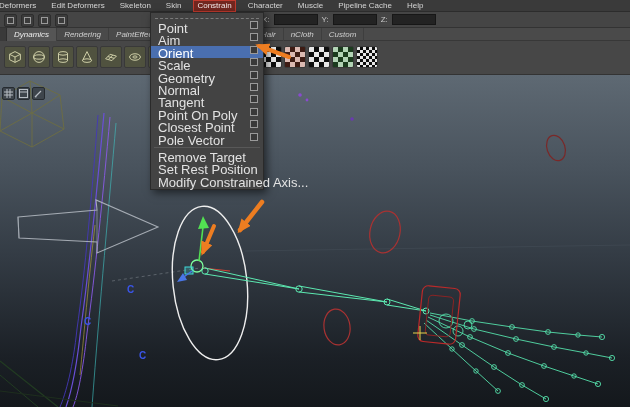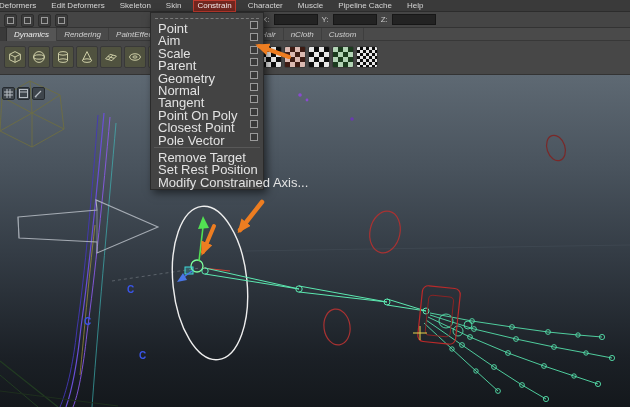--- a/index.html
+++ b/index.html
@@ -312,26 +312,26 @@
   <div class="dropdown">
     <div class="tearoff"></div>
     <div class="menu-row">
       <span>Point</span>
       <span class="optbox"></span>
     </div>
     <div class="menu-row">
       <span>Aim</span>
       <span class="optbox"></span>
     </div>
+    <div class="menu-row hl">
+      <span>Orient</span>
+      <span class="optbox"></span>
+    </div>
     <div class="menu-row">
       <span>Scale</span>
-      <span class="optbox"></span>
-    </div>
-    <div class="menu-row">
-      <span>Parent</span>
       <span class="optbox"></span>
     </div>
     <div class="menu-row">
       <span>Geometry</span>
       <span class="optbox"></span>
     </div>
     <div class="menu-row">
       <span>Normal</span>
       <span class="optbox"></span>
     </div>

